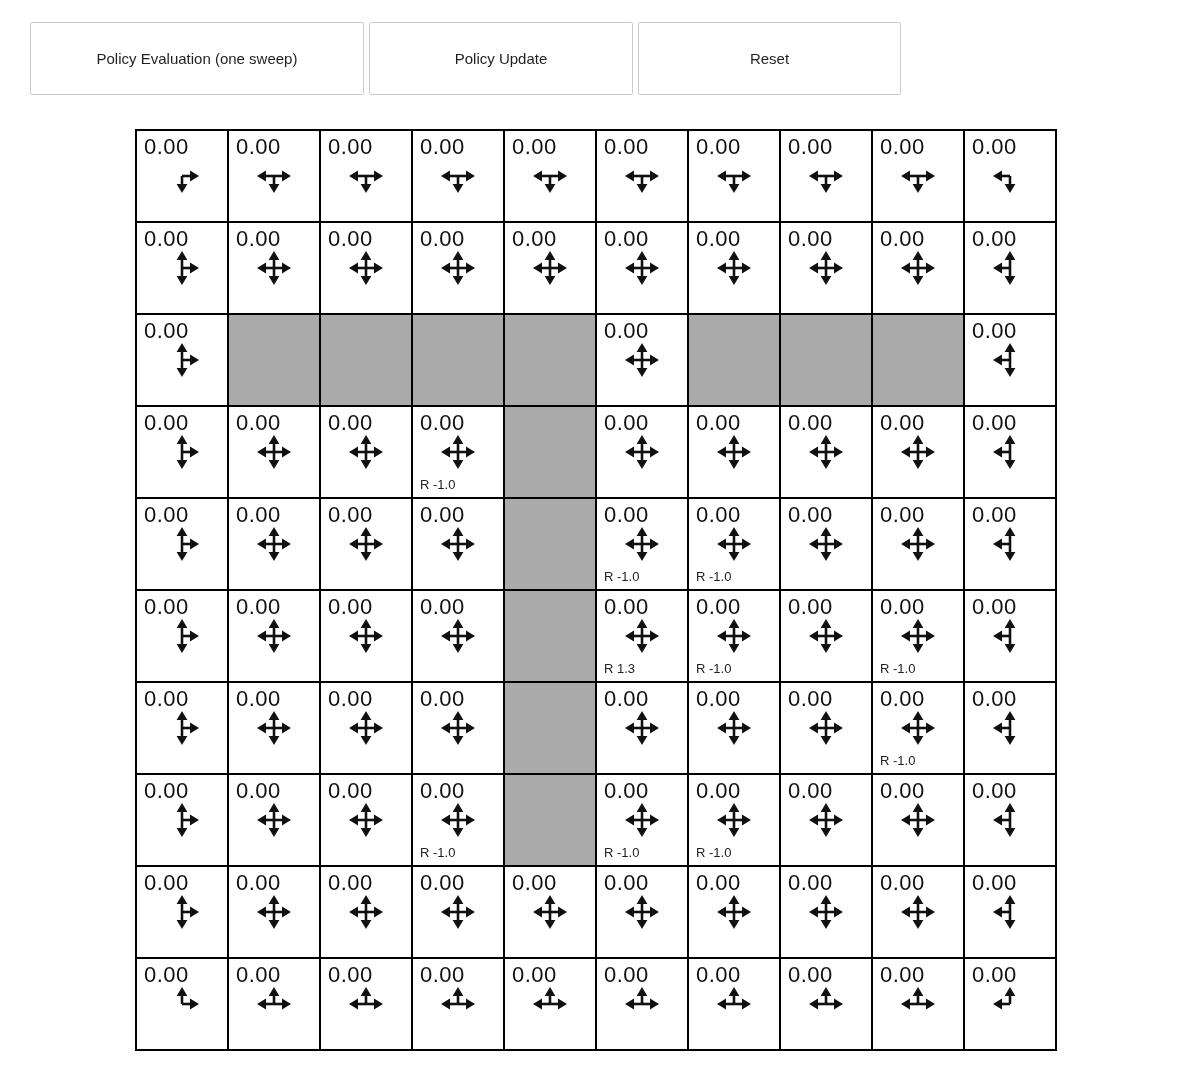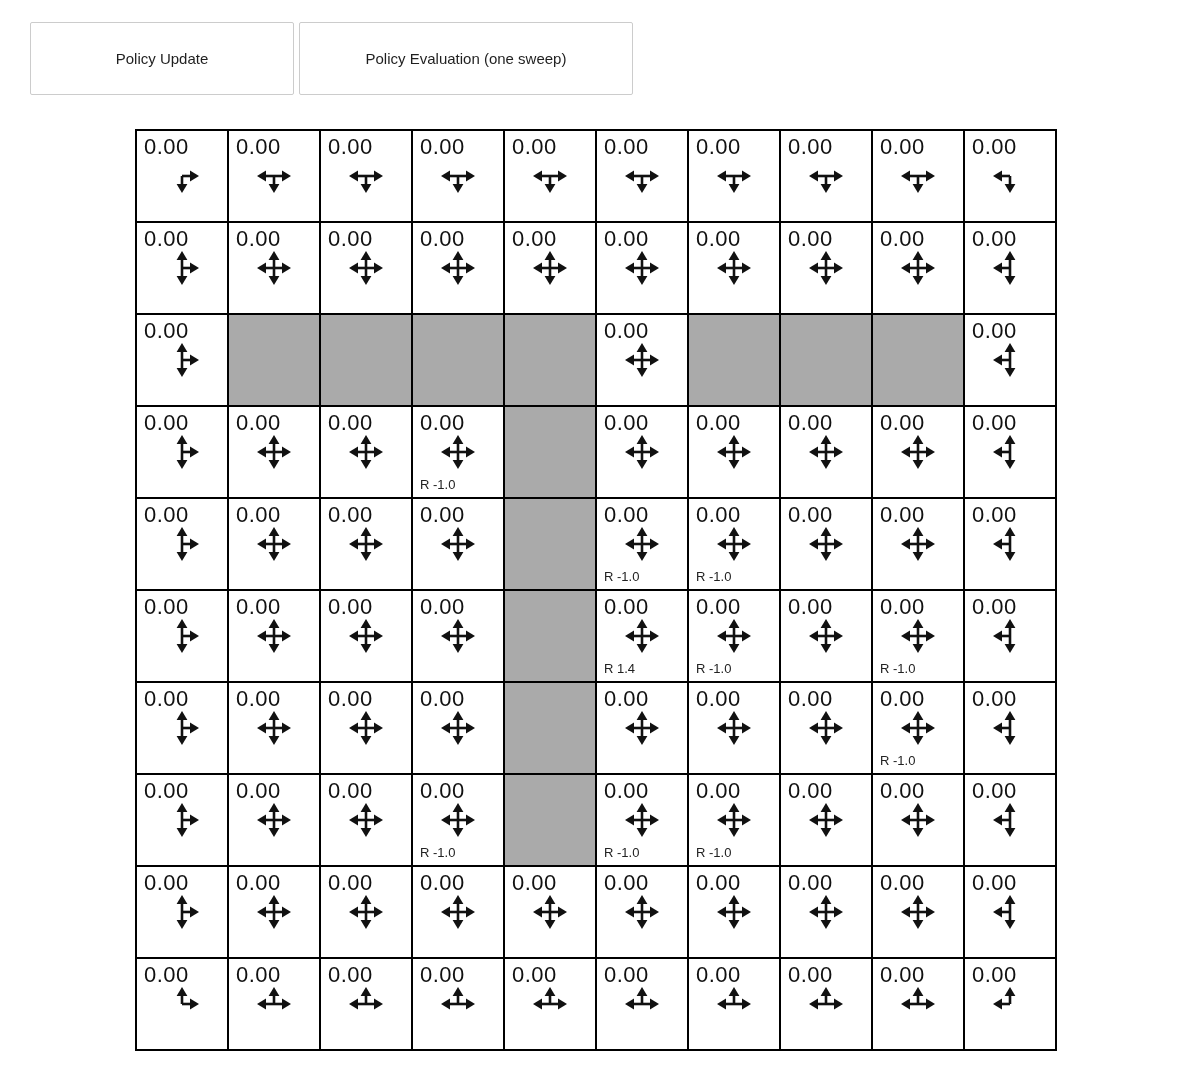--- a/index.html
+++ b/index.html
@@ -59,22 +59,23 @@
   .cell .reward {
     position: absolute; bottom: 5px; left: 7px;
     font-size: 13px; color: #222222;
     white-space: nowrap;
   }
 </style>
 </head>
 <body>
 
 <div class="toolbar">
+  <button class="btn btn-0">Policy Evaluation (one sweep)</button>
   <button class="btn btn-1">Policy Update</button>
-  <button class="btn btn-0">Policy Evaluation (one sweep)</button>
+  <button class="btn btn-3">Reset</button>
 </div>
 
 <div class="grid">
     <div class="cell" style="background: rgb(255, 255, 255);">
       <div class="val">0.00</div>
       <svg width="40" height="40" viewBox="-20 -20 40 40" class="arrows">
         <line x1="0" y1="0" x2="0" y2="10" stroke="#111111" stroke-width="2.6"></line>
         <polygon points="0,17 -5.4,8 5.4,8" fill="#111111"></polygon>
         <line x1="0" y1="0" x2="10" y2="0" stroke="#111111" stroke-width="2.6"></line>
         <polygon points="17,0 8,5.4 8,-5.4" fill="#111111"></polygon>
@@ -632,21 +633,21 @@
       <svg width="40" height="40" viewBox="-20 -20 40 40" class="arrows">
         <line x1="0" y1="0" x2="0" y2="-10" stroke="#111111" stroke-width="2.6"></line>
         <polygon points="0,-17 5.4,-8 -5.4,-8" fill="#111111"></polygon>
         <line x1="0" y1="0" x2="0" y2="10" stroke="#111111" stroke-width="2.6"></line>
         <polygon points="0,17 -5.4,8 5.4,8" fill="#111111"></polygon>
         <line x1="0" y1="0" x2="-10" y2="0" stroke="#111111" stroke-width="2.6"></line>
         <polygon points="-17,0 -8,-5.4 -8,5.4" fill="#111111"></polygon>
         <line x1="0" y1="0" x2="10" y2="0" stroke="#111111" stroke-width="2.6"></line>
         <polygon points="17,0 8,5.4 8,-5.4" fill="#111111"></polygon>
       </svg>
-      <div class="reward">R 1.4</div>
+      <div class="reward">R 1.3</div>
     </div>
     <div class="cell" style="background: rgb(255, 255, 255);">
       <div class="val">0.00</div>
       <svg width="40" height="40" viewBox="-20 -20 40 40" class="arrows">
         <line x1="0" y1="0" x2="0" y2="-10" stroke="#111111" stroke-width="2.6"></line>
         <polygon points="0,-17 5.4,-8 -5.4,-8" fill="#111111"></polygon>
         <line x1="0" y1="0" x2="0" y2="10" stroke="#111111" stroke-width="2.6"></line>
         <polygon points="0,17 -5.4,8 5.4,8" fill="#111111"></polygon>
         <line x1="0" y1="0" x2="-10" y2="0" stroke="#111111" stroke-width="2.6"></line>
         <polygon points="-17,0 -8,-5.4 -8,5.4" fill="#111111"></polygon>

